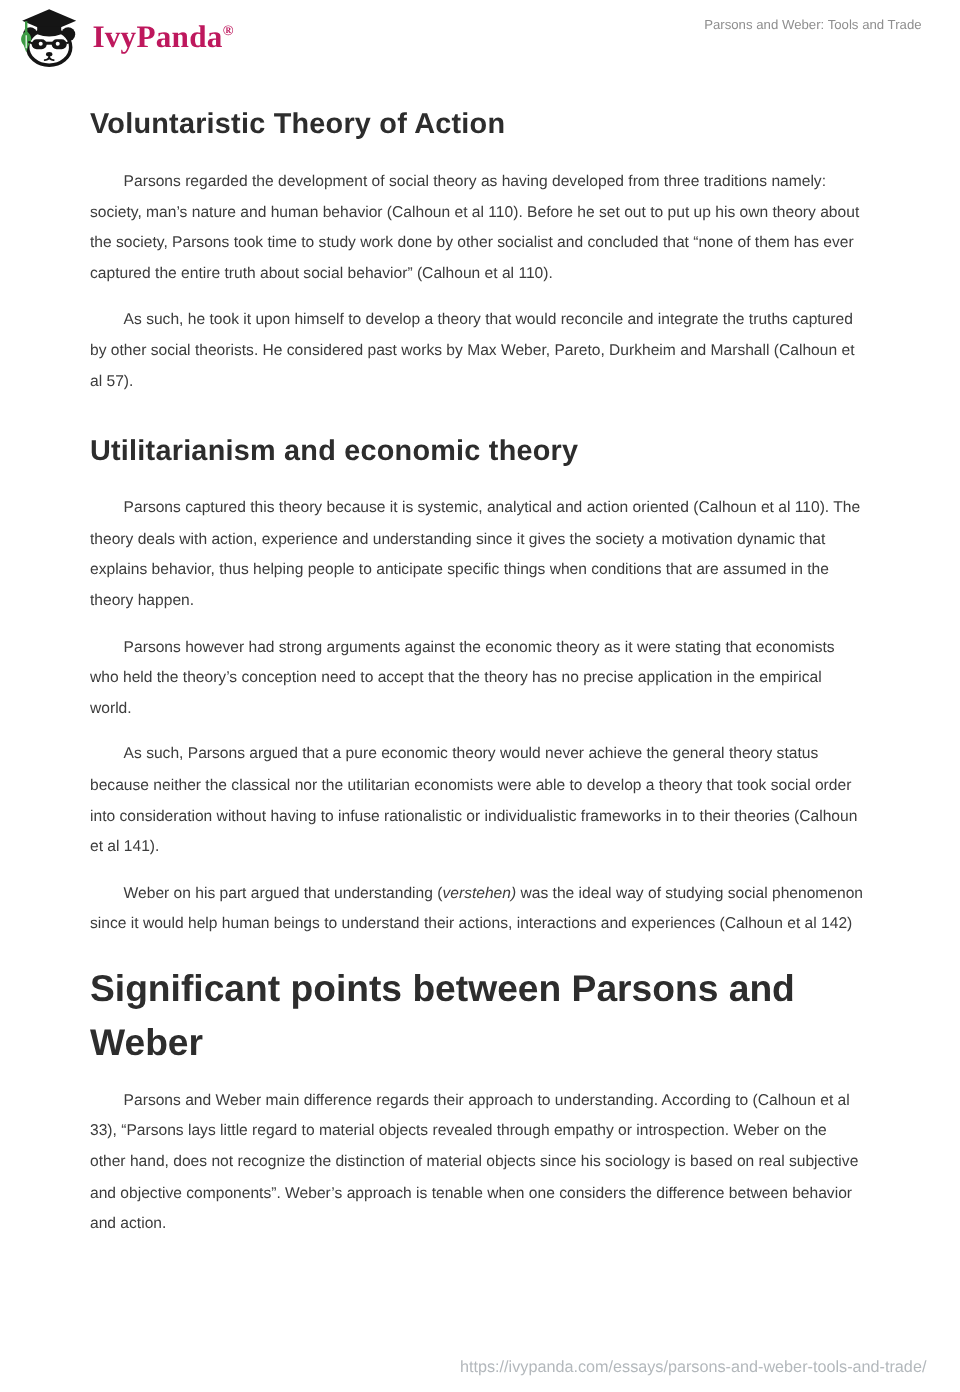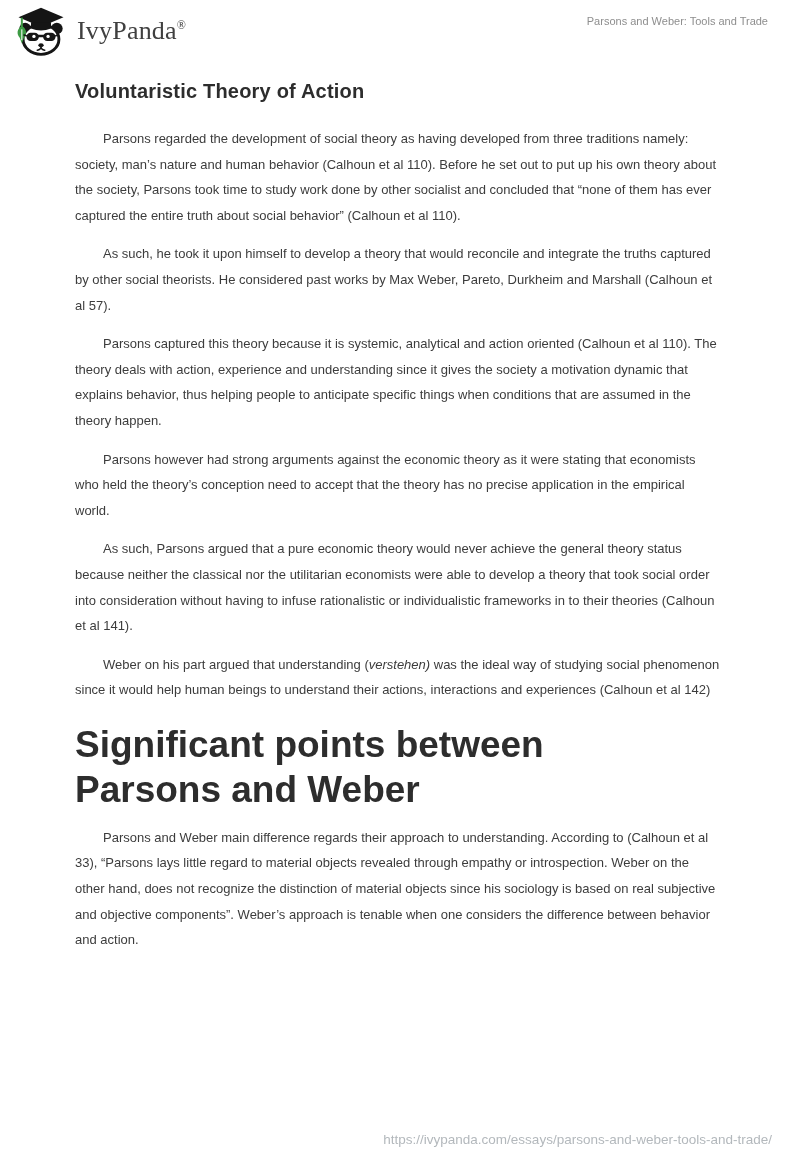--- a/index.html
+++ b/index.html
@@ -16,38 +16,38 @@
     display: flex;
     justify-content: space-between;
     align-items: flex-start;
     padding: 6px 32px 0 14px;
     height: 58px;
   }
   .brand { display: flex; align-items: center; gap: 9px; }
   .logo-svg { width: 54px; height: 50px; display: block; }
   .wordmark {
     font-family: "Liberation Serif", serif;
-    font-weight: 400;
+    font-weight: 700;
     font-size: 26px;
-    color: #404040;
+    color: #be185d;
     letter-spacing: 0.2px;
   }
   .wordmark sup { font-size: 12px; vertical-align: super; }
   .doc-title { margin-top: 9px; font-size: 11px; color: #8e8e8e; }
   .content { padding: 0 78px 0 75px; color: #3c3c3c; }
   .content h2 {
-    font-size: 20px;
+    font-size: 24px;
     line-height: 27px;
     color: #2d2d2d;
-    margin: 20px 0 21px;
+    margin: 32px 0 21px;
     letter-spacing: 0.2px;
     font-weight: 700;
   }
   .content h1 {
-    font-size: 37px;
+    font-size: 31px;
     line-height: 45px;
     color: #2d2d2d;
     margin: 19px 0 13px;
     max-width: 600px;
     font-weight: 700;
   }
   .content p {
     font-size: 13px;
     line-height: 25.6px;
     text-indent: 28px;
@@ -91,20 +91,21 @@
       <span class="wordmark"><span>IvyPanda</span><sup>®</sup></span>
     </div>
     <div class="doc-title">Parsons and Weber: Tools and Trade</div>
   </header>
 
   <main class="content">
     <h2>Voluntaristic Theory of Action</h2>
     <p>Parsons regarded the development of social theory as having developed from three traditions namely: society, man’s nature and human behavior (Calhoun et al 110). Before he set out to put up his own theory about the society, Parsons took time to study work done by other socialist and concluded that “none of them has ever captured the entire truth about social behavior” (Calhoun et al 110).</p>
     <p>As such, he took it upon himself to develop a theory that would reconcile and integrate the truths captured by other social theorists. He considered past works by Max Weber, Pareto, Durkheim and Marshall (Calhoun et al 57).</p>
 
+    <h2>Utilitarianism and economic theory</h2>
     <p>Parsons captured this theory because it is systemic, analytical and action oriented (Calhoun et al 110). The theory deals with action, experience and understanding since it gives the society a motivation dynamic that explains behavior, thus helping people to anticipate specific things when conditions that are assumed in the theory happen.</p>
     <p>Parsons however had strong arguments against the economic theory as it were stating that economists who held the theory’s conception need to accept that the theory has no precise application in the empirical world.</p>
     <p>As such, Parsons argued that a pure economic theory would never achieve the general theory status because neither the classical nor the utilitarian economists were able to develop a theory that took social order into consideration without having to infuse rationalistic or individualistic frameworks in to their theories (Calhoun et al 141).</p>
     <p><span>Weber on his part argued that understanding (</span><em>verstehen)</em><span> was the ideal way of studying social phenomenon since it would help human beings to understand their actions, interactions and experiences (Calhoun et al 142)</span></p>
 
     <h1>Significant points between Parsons and Weber</h1>
     <p>Parsons and Weber main difference regards their approach to understanding. According to (Calhoun et al 33), “Parsons lays little regard to material objects revealed through empathy or introspection. Weber on the other hand, does not recognize the distinction of material objects since his sociology is based on real subjective and objective components”. Weber’s approach is tenable when one considers the difference between behavior and action.</p>
   </main>
 
   <footer class="footer">

